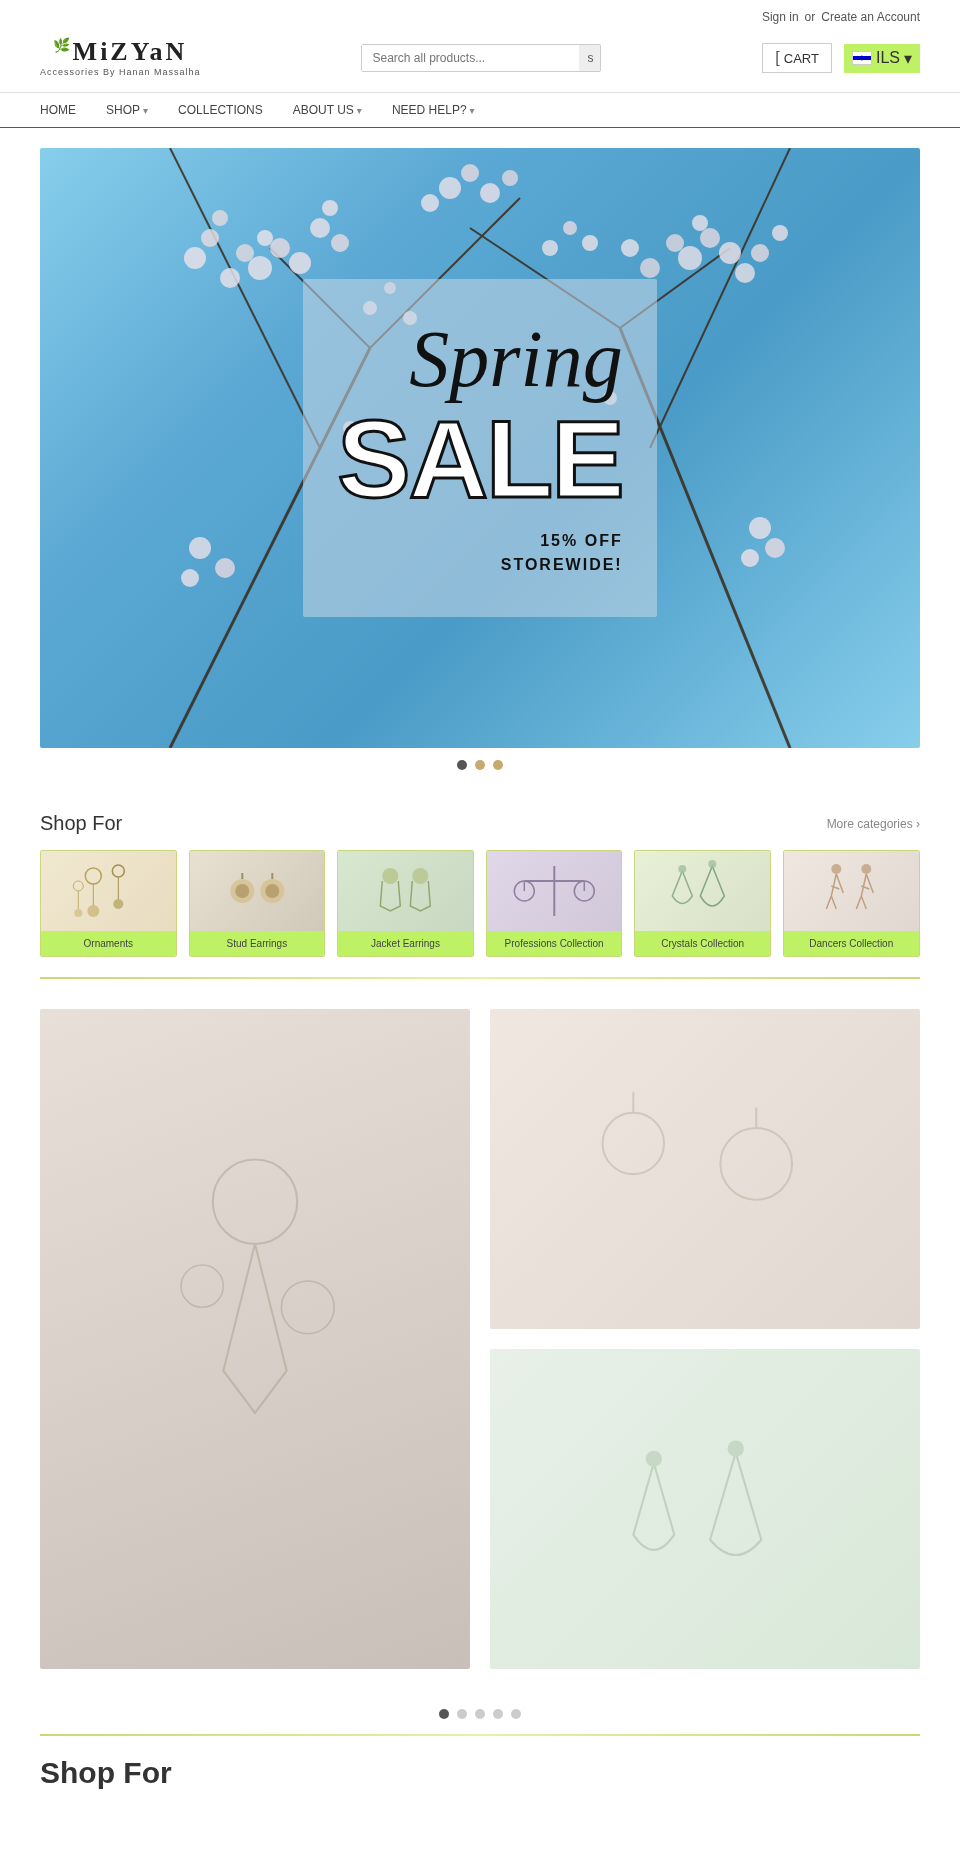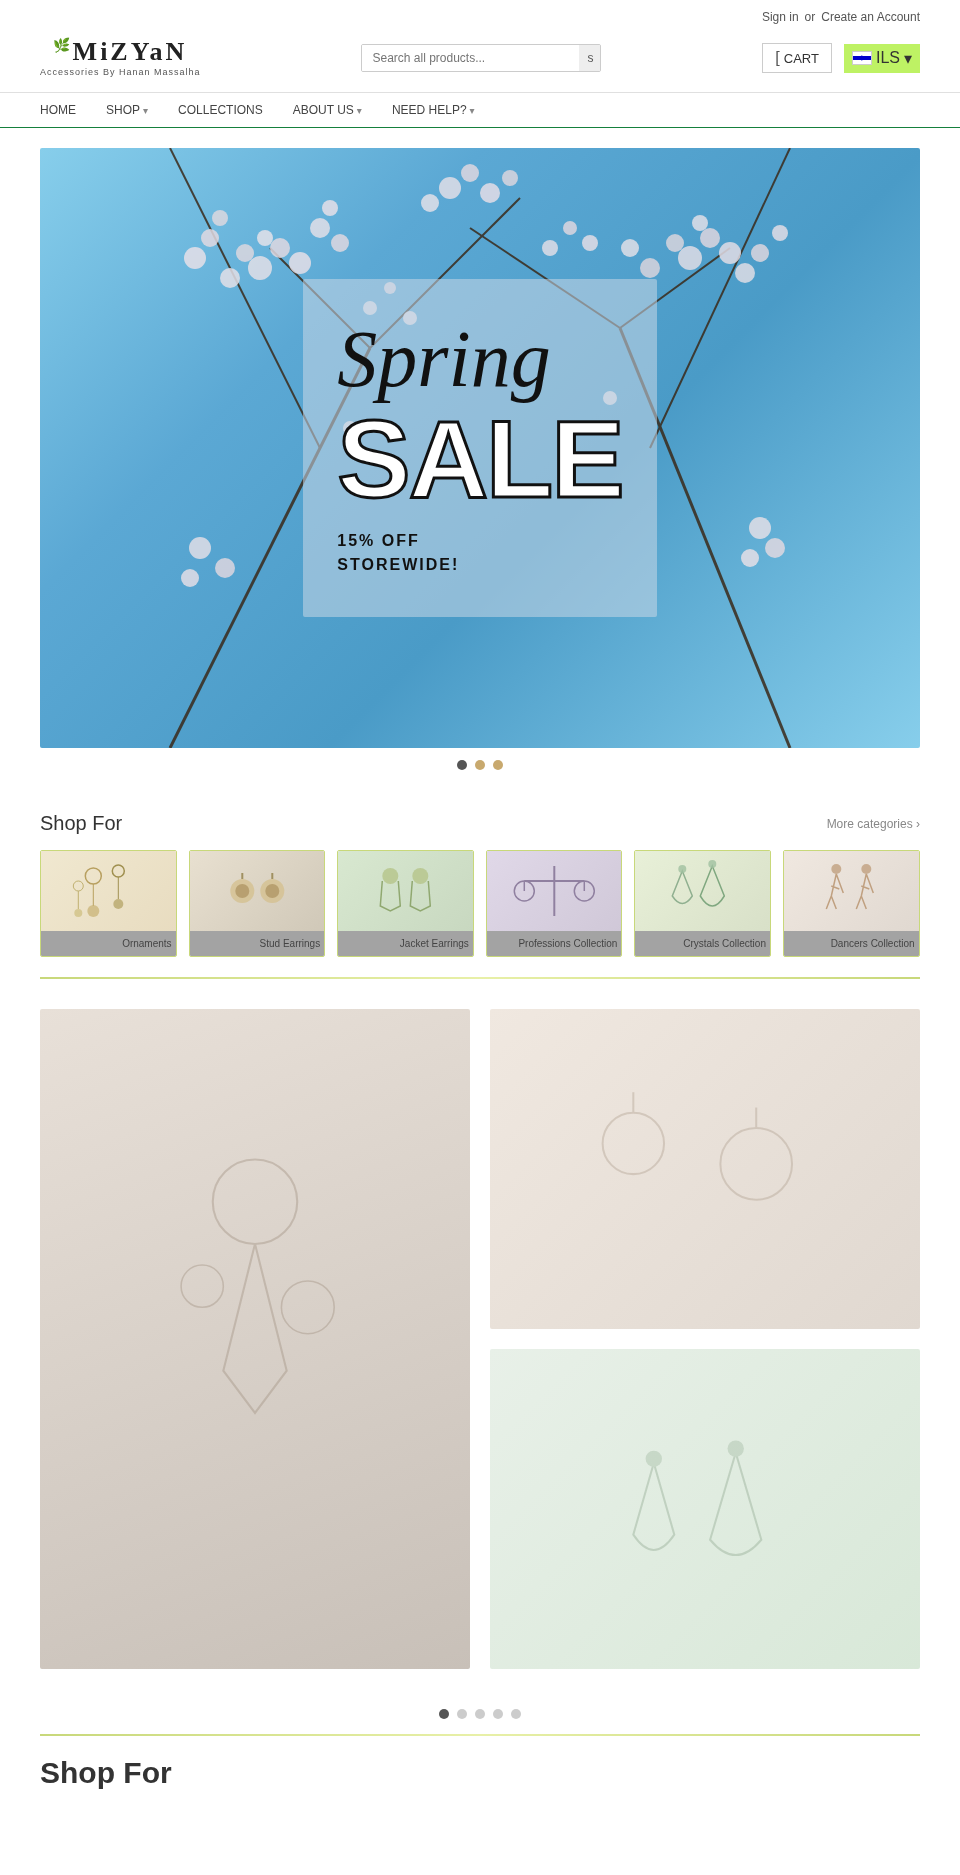--- a/index.html
+++ b/index.html
@@ -169,21 +169,21 @@
       position: absolute;
       top: 0; left: 0; right: 0; bottom: 0;
       opacity: 0.85;
     }
 
     .hero-content-box {
       position: relative;
       z-index: 10;
       background: rgba(200, 215, 230, 0.55);
       padding: 40px 34px;
-      text-align: left;
+      text-align: right;
       border-radius: 2px;
     }
     .hero-spring {
       font-family: 'Georgia', serif;
       font-style: italic;
       font-size: 80px;
       color: #111;
       font-weight: normal;
       line-height: 1;
       margin-bottom: 5px;
@@ -257,24 +257,24 @@
     }
     .category-img {
       width: 100%;
       height: 80px;
       background: #ddd;
       position: relative;
       overflow: hidden;
     }
     .category-label {
       font-size: 10px;
-      text-align: right;
+      text-align: center;
       padding: 6px 4px;
       color: #444;
-      background: #a3a3a3;
+      background: #bef264;
       line-height: 1.3;
     }
 
     
     .cat-ornaments {
       background: linear-gradient(135deg, #f0e8d0 0%, #e8dcc0 100%);
     }
     .cat-stud {
       background: linear-gradient(135deg, #e8e0d0 0%, #d0c8b8 100%);
     }

